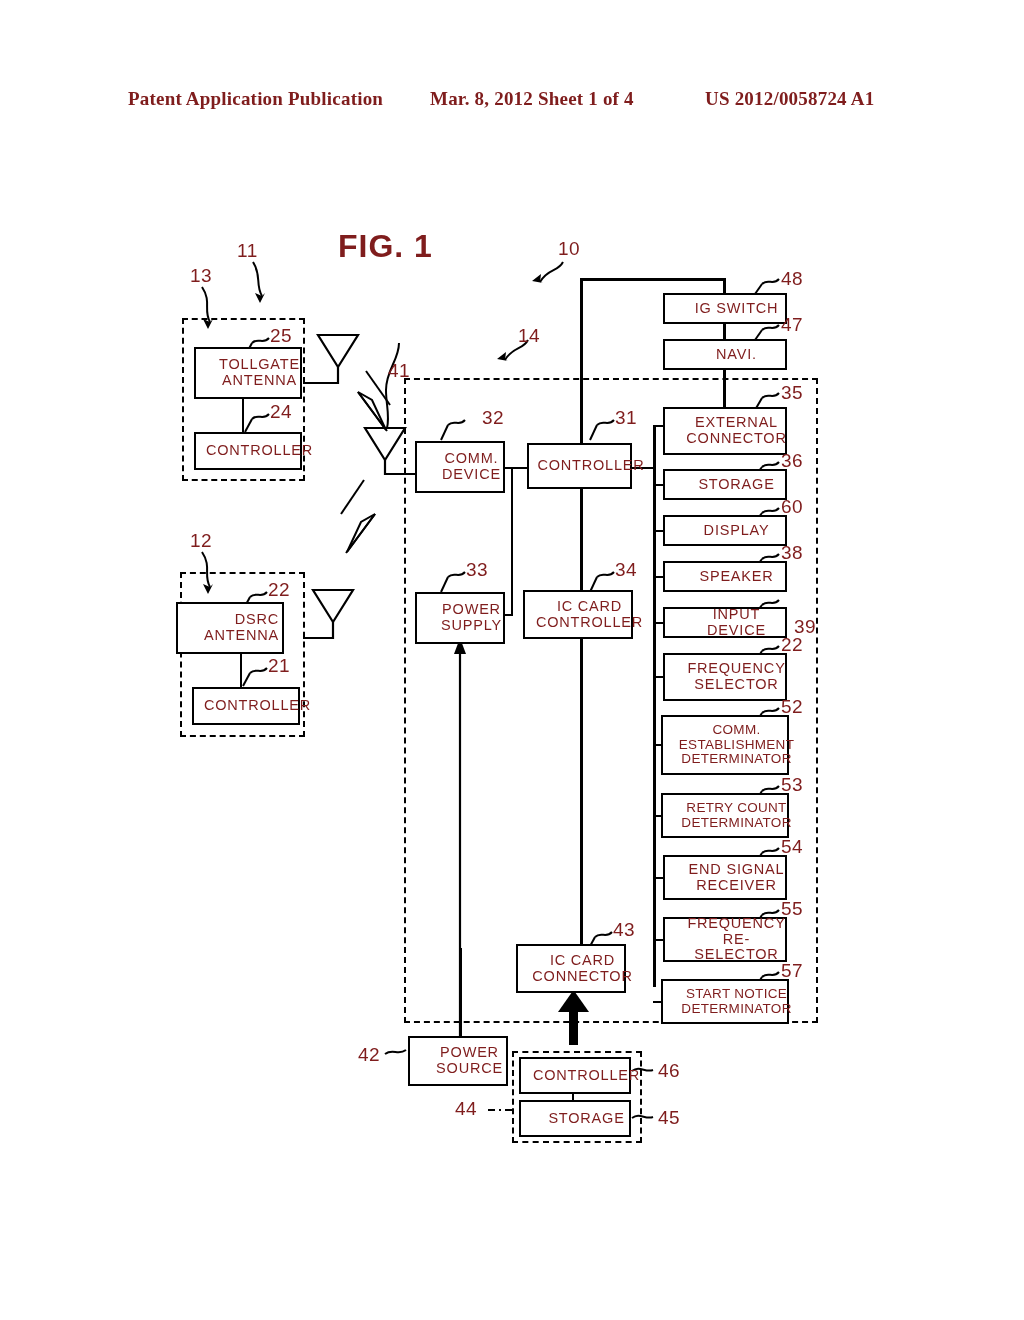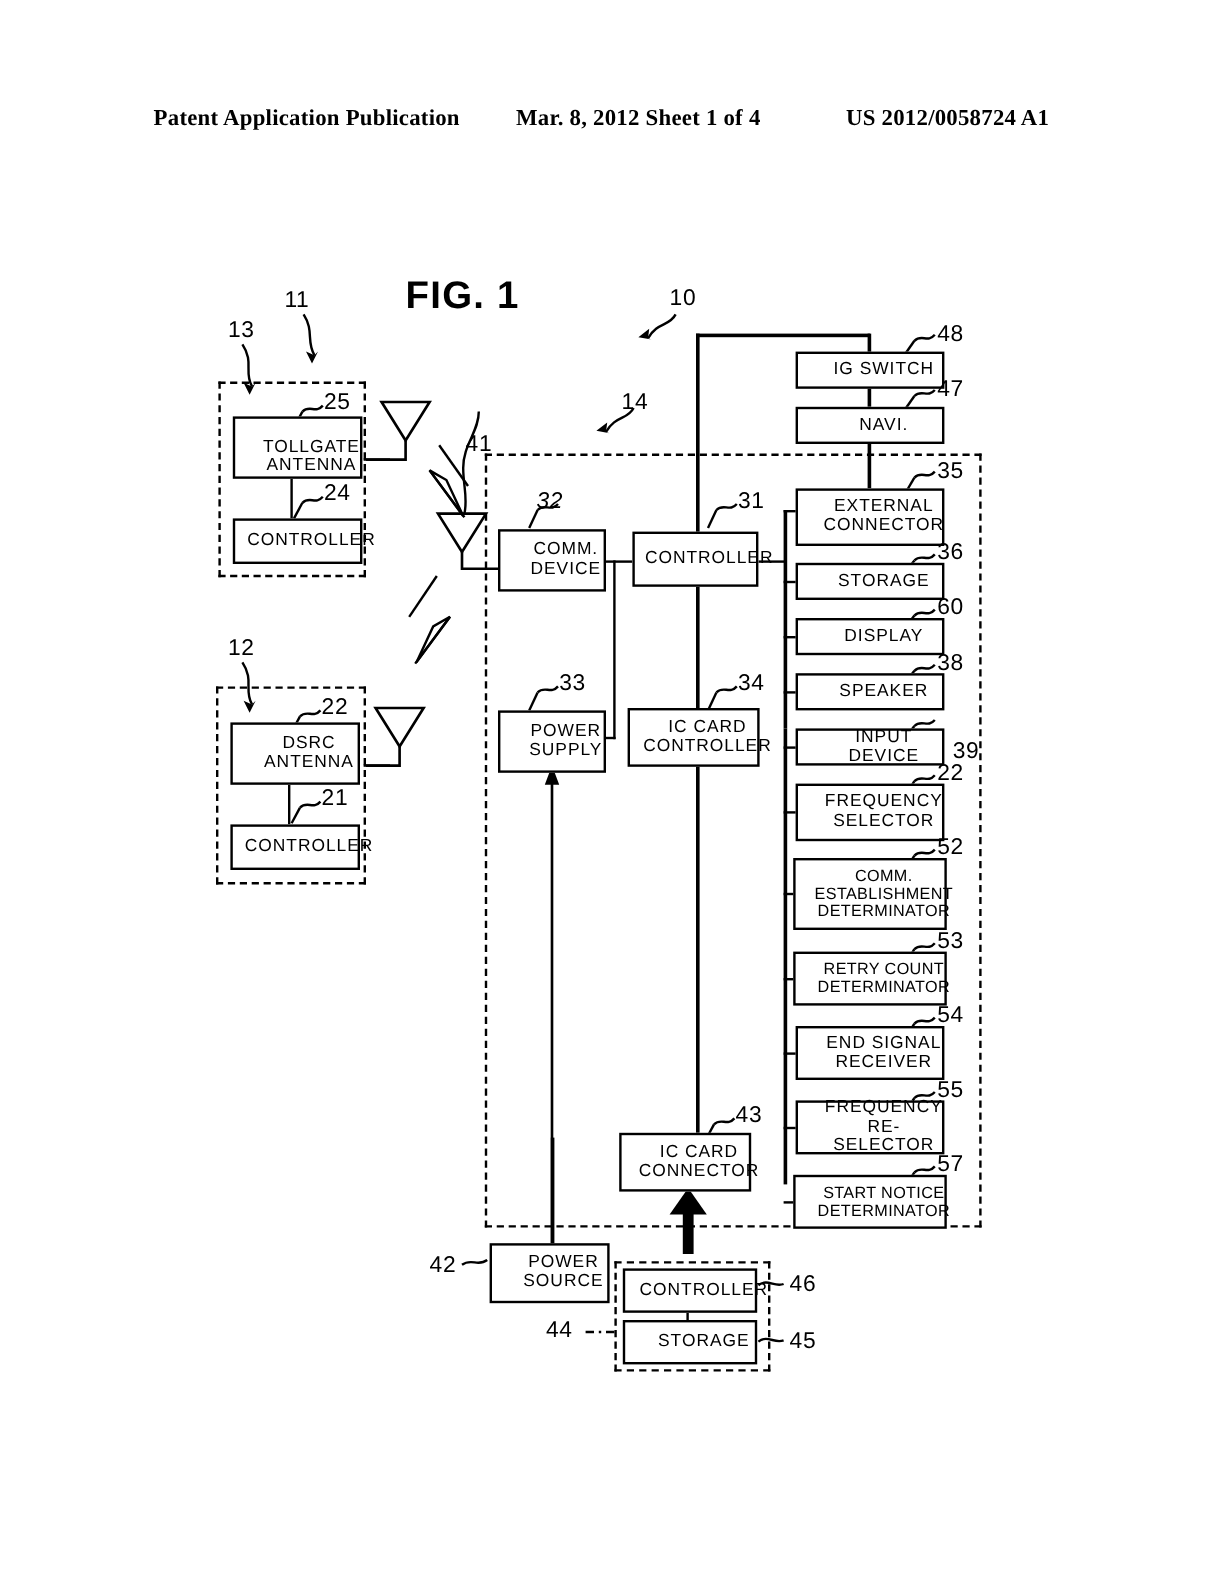--- a/index.html
+++ b/index.html
@@ -8,21 +8,21 @@
     padding: 0;
     background: #ffffff;
   }
   #page {
     position: relative;
     width: 1024px;
     height: 1150px;
     background: #ffffff;
     overflow: hidden;
     font-family: "Liberation Sans", sans-serif;
-    color: #000000;
+    color: #7f1d1d;
   }
 
   
   .hdr {
     position: absolute;
     top: 88px;
     left: 0;
     width: 1024px;
     height: 26px;
     font-family: "Liberation Serif", serif;
@@ -286,29 +286,29 @@
   <div class="ln lnh" style="left:653px; top:877px; width:12px; height:2.2px;"></div>
   <div class="ln lnh" style="left:653px; top:939px; width:12px; height:2.2px;"></div>
   <div class="ln lnh" style="left:653px; top:1001px; width:12px; height:2.2px;"></div>
 
   <div class="ln lnv" style="left:580px; top:637px; width:2.6px; height:307px;"></div>
 
   <div class="ln lnv" style="left:459px; top:948px; width:2.6px; height:90px;"></div>
 
   <div class="ln lnv" style="left:572px; top:1094px; width:2.2px; height:16px;"></div>
 
-  <div class="box" style="left:194px; top:347px; width:108px; height:52px;align-items:flex-end;">
+  <div class="box" style="left:194px; top:347px; width:108px; height:52px;">
     <span>TOLLGATE
 ANTENNA</span>
   </div>
   <div class="box" style="left:194px; top:432px; width:108px; height:38px;">
     <span>CONTROLLER</span>
   </div>
 
-  <div class="box" style="left:192px; top:602px; width:108px; height:52px;">
+  <div class="box" style="left:176px; top:602px; width:108px; height:52px;text-align:right;">
     <span>DSRC
 ANTENNA</span>
   </div>
   <div class="box" style="left:192px; top:687px; width:108px; height:38px;">
     <span>CONTROLLER</span>
   </div>
 
   <div class="box" style="left:415px; top:441px; width:90px; height:52px;">
     <span>COMM.
 DEVICE</span>
@@ -394,21 +394,21 @@
   <div class="ref" style="left:190px; top:530px;">12</div>
   <div class="ref" style="left:558px; top:238px;">10</div>
   <div class="ref" style="left:518px; top:325px;">14</div>
   <div class="ref" style="left:388px; top:360px;">41</div>
 
   <div class="ref" style="left:270px; top:325px;">25</div>
   <div class="ref" style="left:270px; top:401px;">24</div>
   <div class="ref" style="left:268px; top:579px;">22</div>
   <div class="ref" style="left:268px; top:655px;">21</div>
 
-  <div class="ref" style="left:447px; top:407px;font-style:italic;">32</div>
+  <div class="ref" style="left:482px; top:407px;">32</div>
   <div class="ref" style="left:466px; top:559px;">33</div>
   <div class="ref" style="left:615px; top:407px;">31</div>
   <div class="ref" style="left:615px; top:559px;">34</div>
   <div class="ref" style="left:613px; top:919px;">43</div>
 
   <div class="ref" style="left:781px; top:268px;">48</div>
   <div class="ref" style="left:781px; top:314px;">47</div>
   <div class="ref" style="left:781px; top:382px;">35</div>
   <div class="ref" style="left:781px; top:450px;">36</div>
   <div class="ref" style="left:781px; top:496px;">60</div>

